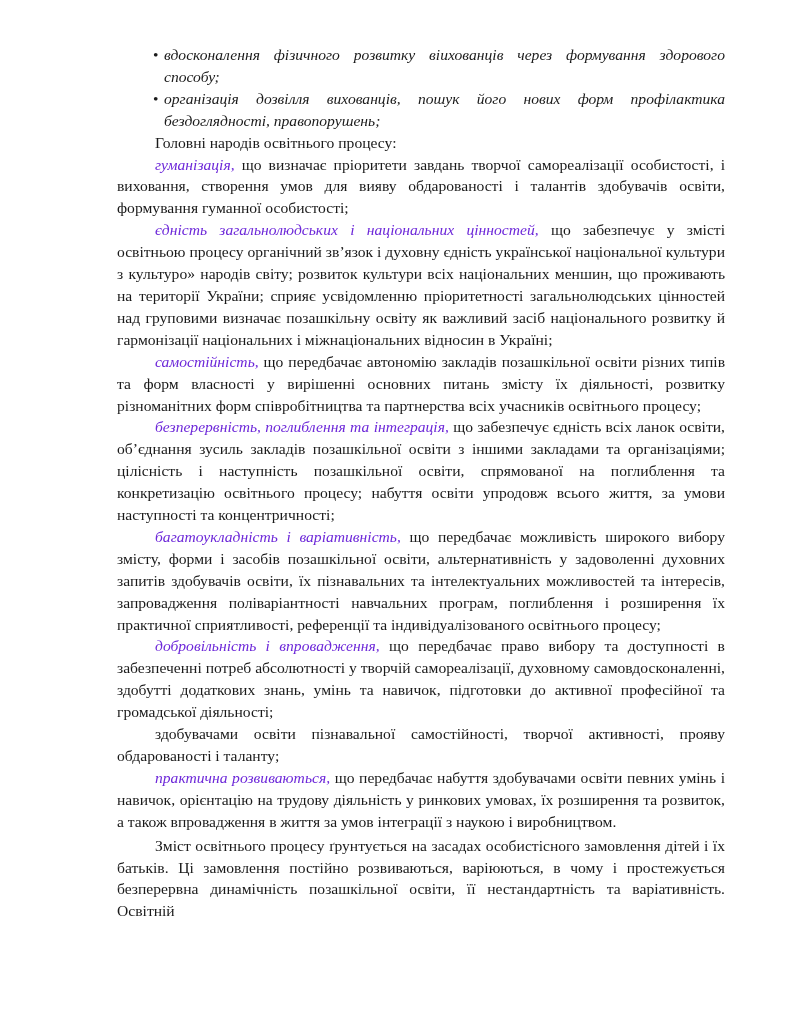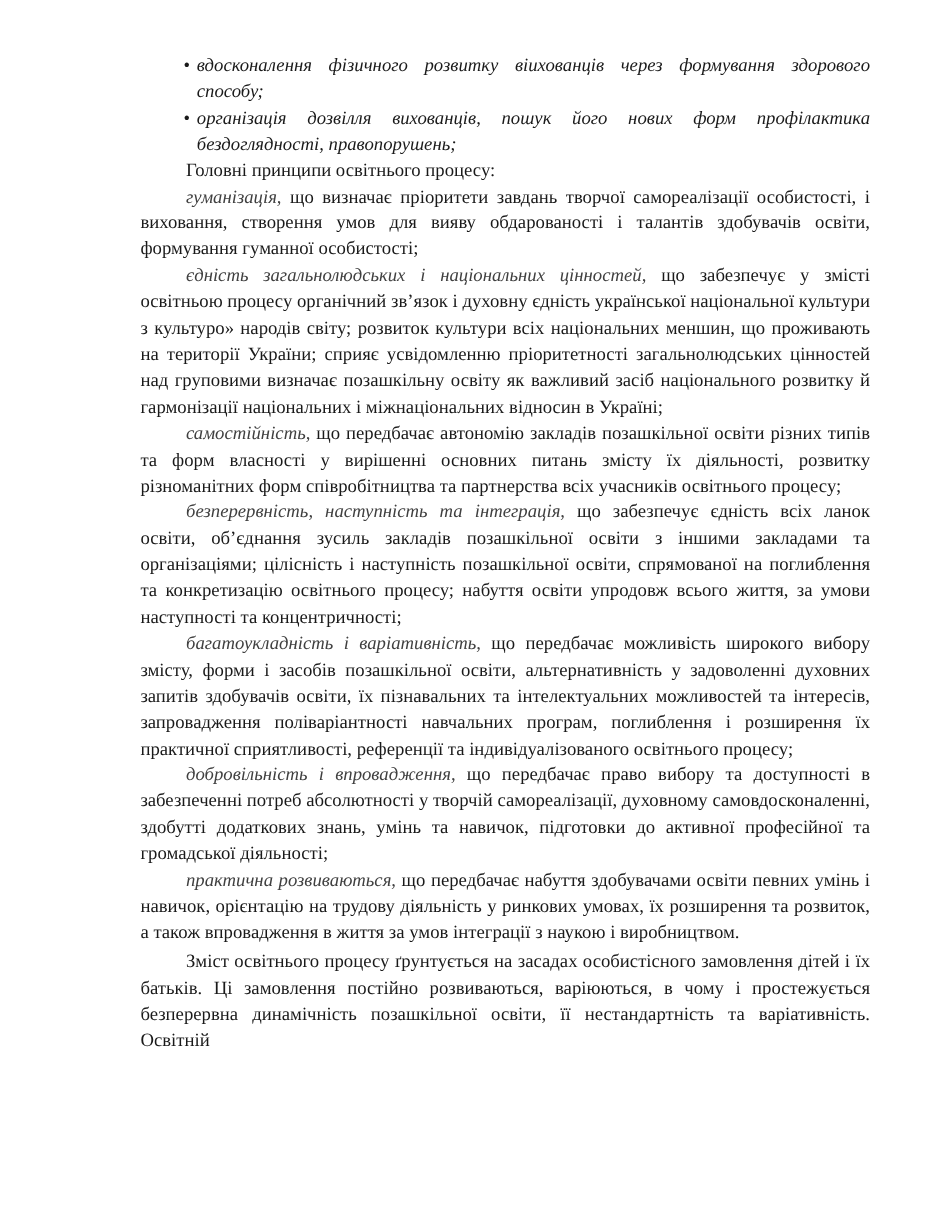--- a/index.html
+++ b/index.html
@@ -26,43 +26,44 @@
     top: 0;
     width: 10px;
   }
   .bullet .bt { display: block; font-style: italic; }
   .plain { padding-left: 38px; }
   .p {
     text-indent: 38px;
     text-align: justify;
     margin: 0;
   }
-  .p em { font-style: italic; color: #404040; }
+  .p em { font-style: italic; color: #6d28d9; }
   .gap { height: 2px; }
 </style>
 </head>
 <body>
 
 <div class="page">
 
   <div class="bullet">
     <span class="dot">•</span>
     <span class="bt">вдосконалення фізичного розвитку віихованців через формування здорового способу;</span>
   </div>
   <div class="bullet">
     <span class="dot">•</span>
     <span class="bt">організація дозвілля вихованців, пошук його нових форм профілактика бездоглядності, правопорушень;</span>
   </div>
 
-  <div class="plain">Головні принципи освітнього процесу:</div>
+  <div class="plain">Головні народів освітнього процесу:</div>
 
   <p class="p"><em>гуманізація,</em><span> що визначає пріоритети завдань творчої самореалізації особистості, і виховання, створення умов для вияву обдарованості і талантів здобувачів освіти, формування гуманної особистості;</span></p>
   <p class="p"><em>єдність загальнолюдських і національних цінностей,</em><span> що забезпечує у змісті освітньою процесу органічний зв’язок і духовну єдність української національної культури з культуро» народів світу; розвиток культури всіх національних меншин, що проживають на території України; сприяє усвідомленню пріоритетності загальнолюдських цінностей над груповими визначає позашкільну освіту як важливий засіб національного розвитку й гармонізації національних і міжнаціональних відносин в Україні;</span></p>
   <p class="p"><em>самостійність,</em><span> що передбачає автономію закладів позашкільної освіти різних типів та форм власності у вирішенні основних питань змісту їх діяльності,  розвитку різноманітних форм співробітництва та партнерства всіх учасників освітнього процесу;</span></p>
-  <p class="p"><em>безперервність, наступність та інтеграція,</em><span> що забезпечує єдність всіх ланок освіти, об’єднання зусиль закладів позашкільної освіти з іншими закладами та організаціями; цілісність і наступність позашкільної освіти, спрямованої на поглиблення та конкретизацію освітнього процесу; набуття освіти упродовж всього життя, за умови наступності та концентричності;</span></p>
+  <p class="p"><em>безперервність, поглиблення та інтеграція,</em><span> що забезпечує єдність всіх ланок освіти, об’єднання зусиль закладів позашкільної освіти з іншими закладами та організаціями; цілісність і наступність позашкільної освіти, спрямованої на поглиблення та конкретизацію освітнього процесу; набуття освіти упродовж всього життя, за умови наступності та концентричності;</span></p>
   <p class="p"><em>багатоукладність і варіативність,</em><span> що передбачає можливість широкого вибору змісту, форми і засобів позашкільної освіти, альтернативність у задоволенні духовних запитів здобувачів освіти, їх пізнавальних та інтелектуальних можливостей та інтересів, запровадження поліваріантності навчальних програм, поглиблення і розширення їх практичної сприятливості, референції та індивідуалізованого освітнього процесу;</span></p>
   <p class="p"><em>добровільність і впровадження,</em><span> що передбачає право вибору та доступності в забезпеченні потреб абсолютності у творчій самореалізації, духовному самовдосконаленні, здобутті додаткових знань, умінь та навичок, підготовки до активної професійної та громадської діяльності;</span></p>
+  <p class="p"><em></em><span>здобувачами освіти пізнавальної самостійності, творчої активності, прояву обдарованості і таланту;</span></p>
   <p class="p"><em>практична розвиваються,</em><span> що передбачає набуття здобувачами освіти певних умінь і навичок, орієнтацію на трудову діяльність у ринкових умовах, їх розширення та розвиток, а також впровадження в життя за умов інтеграції з наукою і виробництвом.</span></p>
 
   <div class="gap"></div>
   <p class="p">Зміст освітнього процесу ґрунтується на засадах особистісного замовлення дітей і їх батьків. Ці замовлення постійно розвиваються, варіюються, в чому і простежується безперервна динамічність позашкільної освіти, її нестандартність та варіативність. Освітній</p>
 
 </div>
 
 </body></html>

